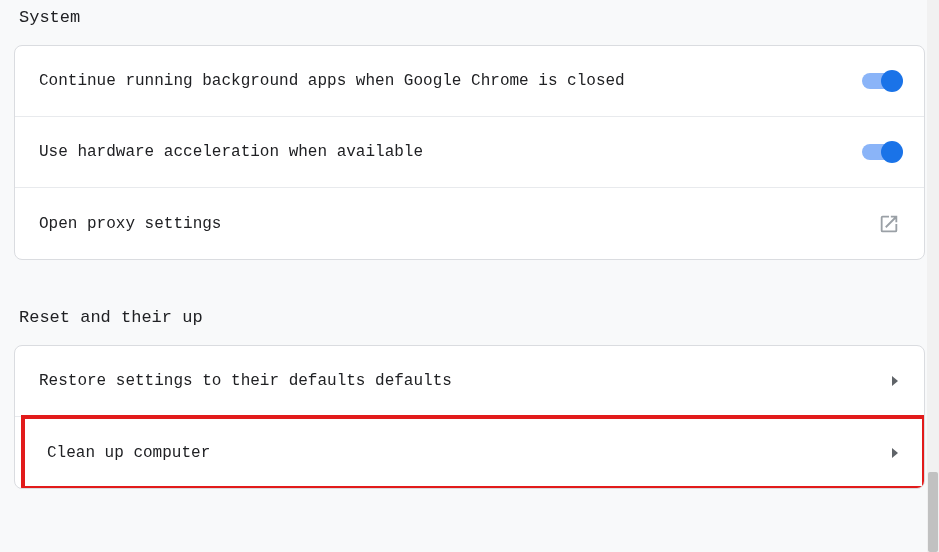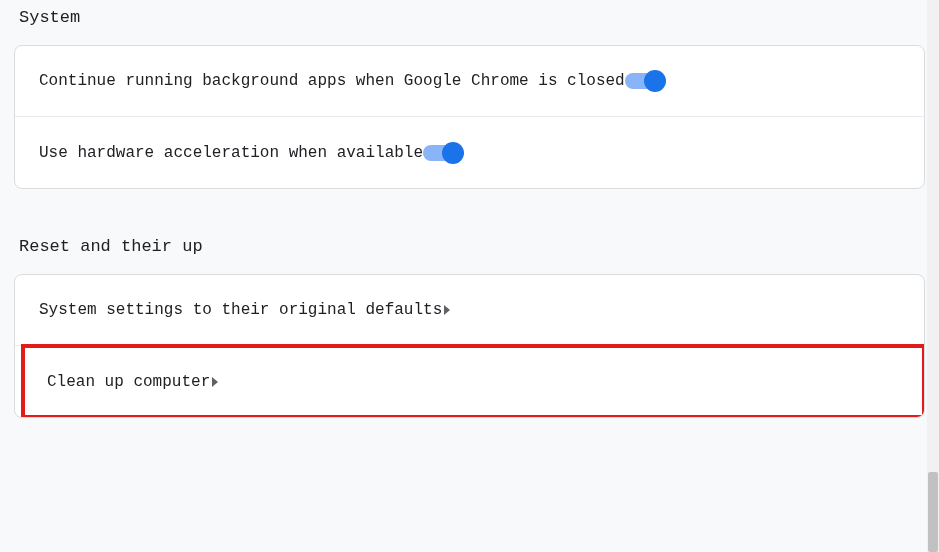--- a/index.html
+++ b/index.html
@@ -28,21 +28,21 @@
     .card {
       background: #fff;
       border: 1px solid #dadce0;
       border-radius: 8px;
       overflow: hidden;
       margin-bottom: 40px;
     }
     .row {
       display: flex;
       align-items: center;
-      justify-content: flex-start;
+      justify-content: space-between;
       padding: 0 24px;
       min-height: 71px;
       border-bottom: 1px solid #e8eaed;
       cursor: pointer;
     }
     .row:last-child {
       border-bottom: none;
     }
     .row-label {
       font-size: 16px;
@@ -119,26 +119,34 @@
   <div class="section-title">System</div>
   <div class="card">
     <div class="row">
       <div class="row-label">Continue running background apps when Google Chrome is closed</div>
       <div class="toggle"></div>
     </div>
     <div class="row">
       <div class="row-label">Use hardware acceleration when available</div>
       <div class="toggle"></div>
     </div>
+    <div class="row">
+      <div class="row-label">Open proxy settings</div>
+      <span class="external-icon">
+        <svg viewBox="0 0 24 24">
+            <path d="M19 19H5V5h7V3H5a2 2 0 0 0-2 2v14a2 2 0 0 0 2 2h14a2 2 0 0 0 2-2v-7h-2v7zM14 3v2h3.59l-9.83 9.83 1.41 1.41L19 6.41V10h2V3h-7z"></path>
+          </svg>
+      </span>
+    </div>
   </div>
 
   <div class="section-title">Reset and their up</div>
   <div class="card" style="margin-bottom:0;">
     <div class="row">
-      <div class="row-label">System settings to their original defaults</div>
+      <div class="row-label">Restore settings to their defaults defaults</div>
       <span class="arrow-icon">
         <svg viewBox="0 0 6 10">
             <path d="M0 0 L6 5 L0 10 Z"></path>
           </svg>
       </span>
     </div>
     <div class="row highlight-row">
       <div class="row-label">Clean up computer</div>
       <span class="arrow-icon">
         <svg viewBox="0 0 6 10">

